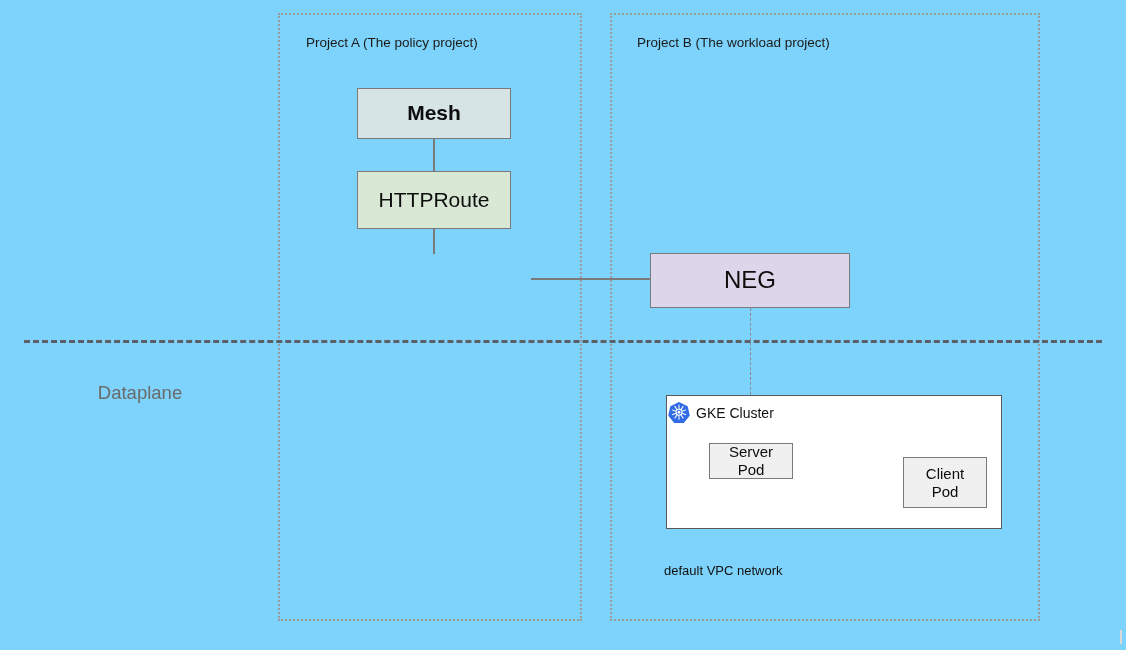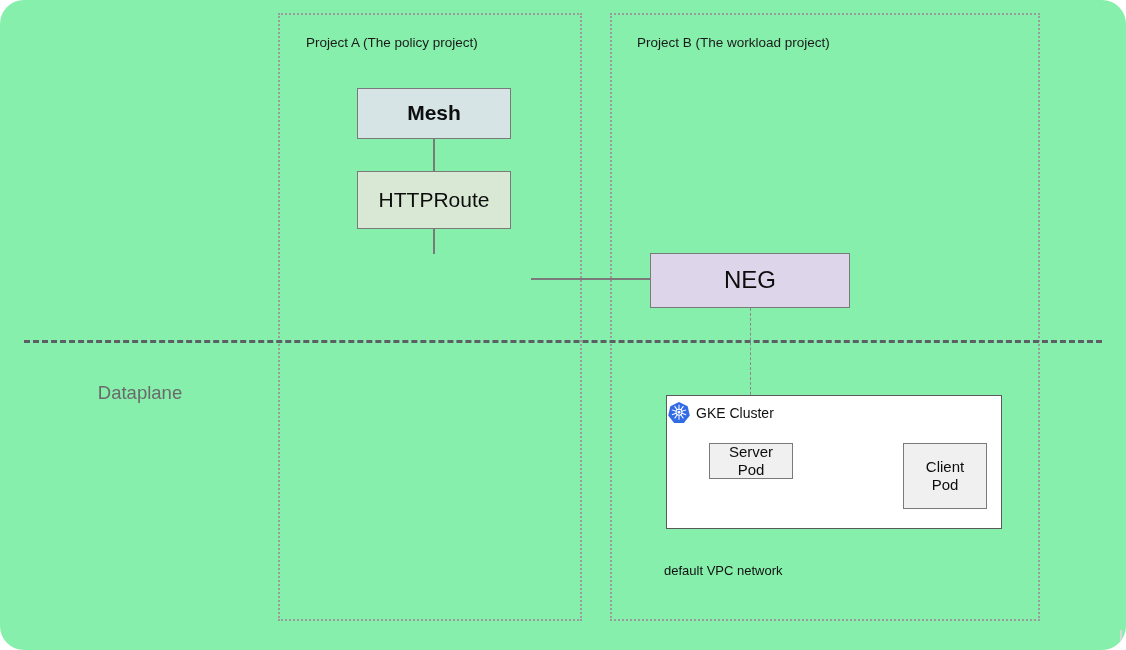--- a/index.html
+++ b/index.html
@@ -8,23 +8,22 @@
     background: #ffffff;
   }
   body {
     font-family: "Liberation Sans", sans-serif;
     -webkit-font-smoothing: antialiased;
   }
   #canvas {
     position: relative;
     width: 1126px;
     height: 650px;
-    background: #86efac;
+    background: #7dd3fc;
     overflow: hidden;
-    border-radius: 24px;
   }
   .abs { position: absolute; }
 
   
   .project-zone {
     border: 2px dotted #9b9b9b;
     background: transparent;
     box-sizing: border-box;
   }
   .zone-label {
@@ -164,21 +163,21 @@
     </svg>
   </div>
 
   <div class="abs cluster-title" style="left:696px; top:405px;">GKE Cluster</div>
 
   <div class="abs node node-pod" style="left:709px; top:443px; width:84px; height:36px;">
     <span style="white-space:pre-line;">Server
 Pod</span>
   </div>
 
-  <div class="abs node node-pod" style="left:903px; top:443px; width:84px; height:66px;">
+  <div class="abs node node-pod" style="left:903px; top:457px; width:84px; height:51px;">
     <span style="white-space:pre-line;">Client
 Pod</span>
   </div>
 
   <div class="abs vpc-label" style="left:664px; top:563px;">default VPC network</div>
 
   <div class="abs edge-sliver" style="left:1120px; top:630px; height:14px;"></div>
 
 </div>
 

